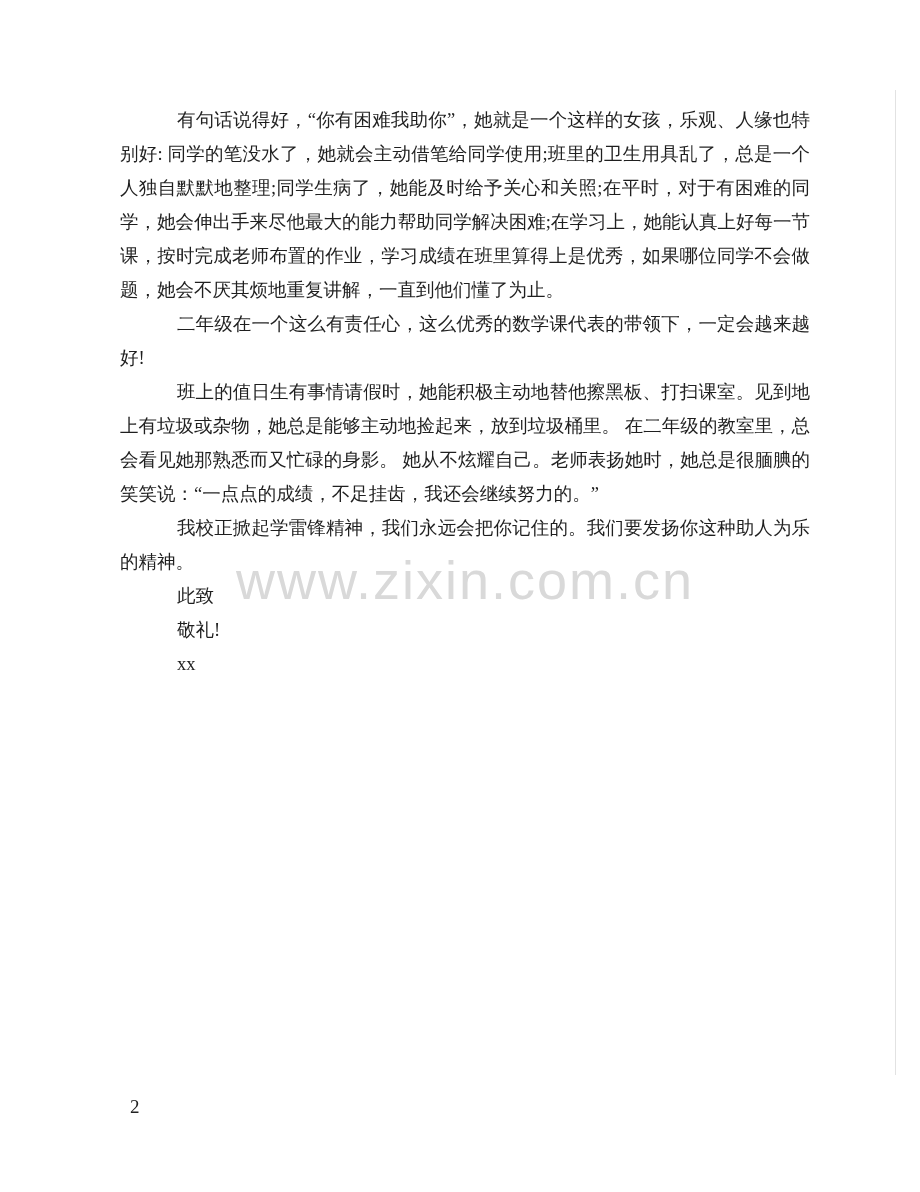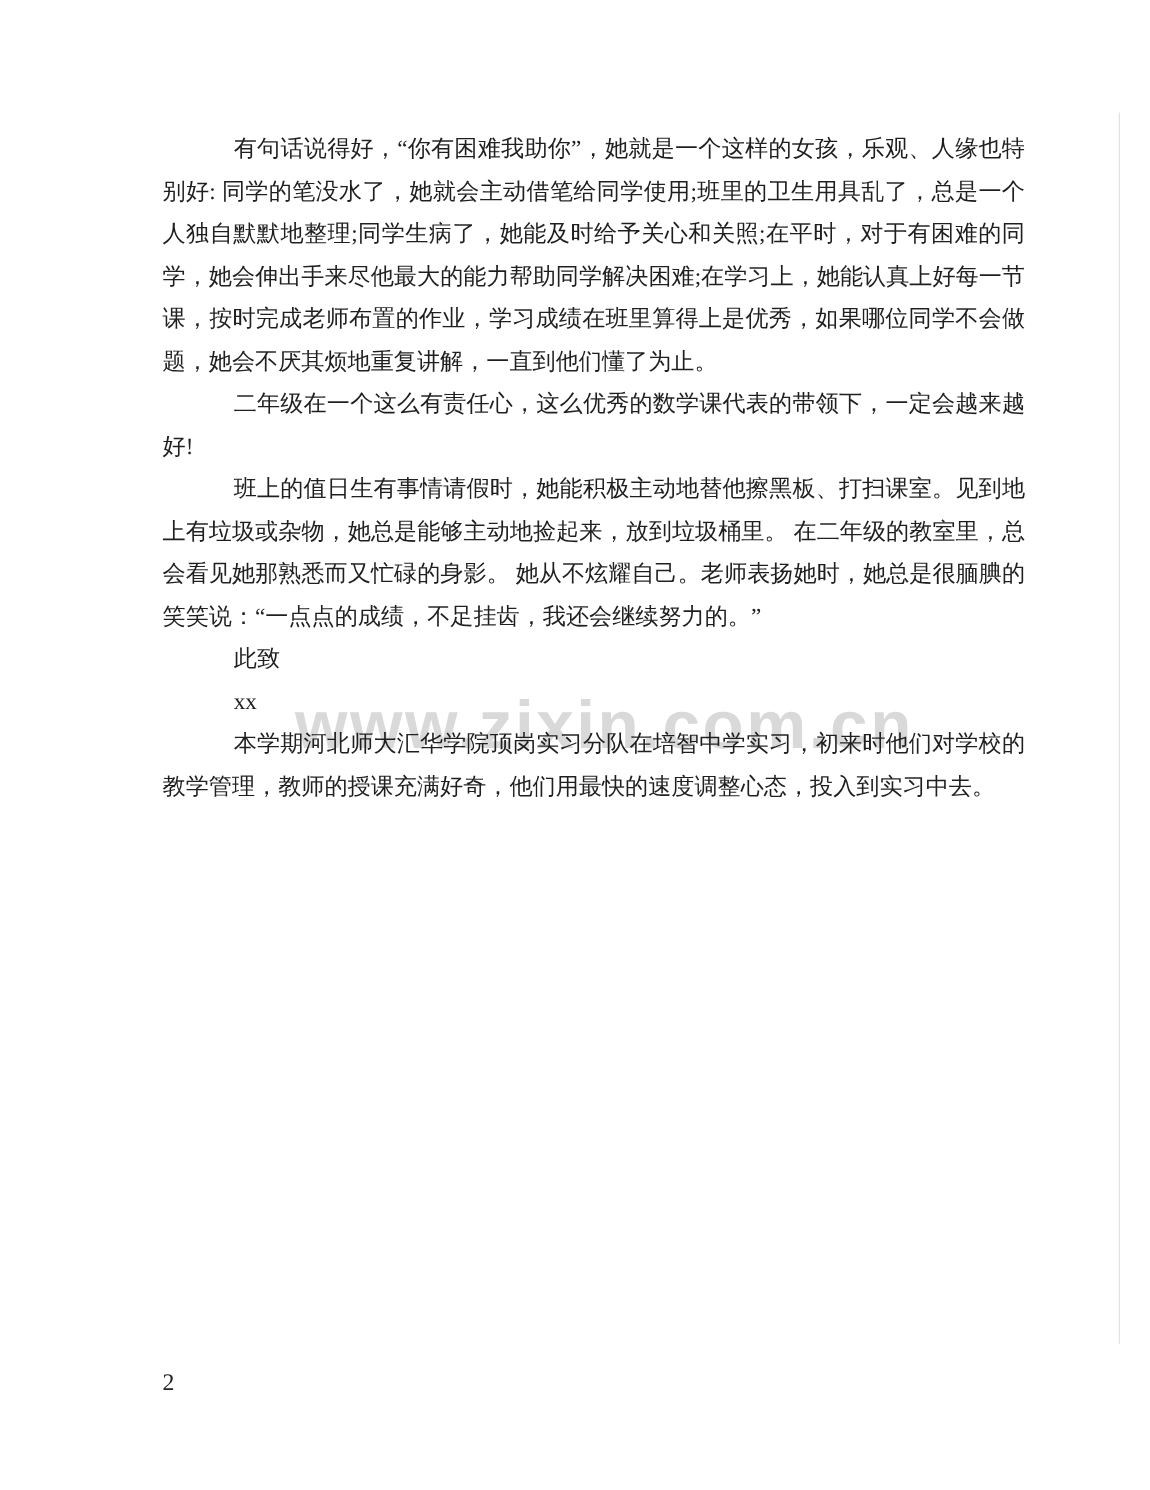--- a/index.html
+++ b/index.html
@@ -10,30 +10,30 @@
     background: #ffffff;
     overflow: hidden;
     font-family: "Liberation Serif", "DejaVu Serif", serif;
   }
   .watermark {
     position: absolute;
     left: 236px;
     top: 549px;
     font-family: "Liberation Sans", "DejaVu Sans", sans-serif;
     font-size: 54px;
-    font-weight: 700;
+    font-weight: 400;
     color: #d9d9d9;
     letter-spacing: 2px;
     white-space: nowrap;
     z-index: 1;
     user-select: none;
   }
   .content {
     position: absolute;
-    left: 130px;
+    left: 120px;
     top: 103px;
     width: 690px;
     color: #1f1f1f;
     font-size: 18.5px;
     line-height: 34px;
     text-align: justify;
     z-index: 2;
   }
   .para { margin: 0; text-indent: 57px; }
   .para.heading { text-indent: 23px; }
@@ -60,22 +60,23 @@
 <body>
 
 <div class="page">
 
   <div class="watermark">www.zixin.com.cn</div>
 
   <div class="content">
     <p class="para">有句话说得好，“你有困难我助你”，她就是一个这样的女孩，乐观、人缘也特别好: 同学的笔没水了，她就会主动借笔给同学使用;班里的卫生用具乱了，总是一个人独自默默地整理;同学生病了，她能及时给予关心和关照;在平时，对于有困难的同学，她会伸出手来尽他最大的能力帮助同学解决困难;在学习上，她能认真上好每一节课，按时完成老师布置的作业，学习成绩在班里算得上是优秀，如果哪位同学不会做题，她会不厌其烦地重复讲解，一直到他们懂了为止。</p>
     <p class="para">二年级在一个这么有责任心，这么优秀的数学课代表的带领下，一定会越来越好!</p>
     <p class="para">班上的值日生有事情请假时，她能积极主动地替他擦黑板、打扫课室。见到地上有垃圾或杂物，她总是能够主动地捡起来，放到垃圾桶里。 在二年级的教室里，总会看见她那熟悉而又忙碌的身影。 她从不炫耀自己。老师表扬她时，她总是很腼腆的笑笑说：“一点点的成绩，不足挂齿，我还会继续努力的。”</p>
+    <p class="para">我校正掀起学雷锋精神，我们永远会把你记住的。我们要发扬你这种助人为乐的精神。</p>
     <p class="para closing">此致</p>
+    <p class="para closing">敬礼!</p>
     <p class="para closing">xx</p>
-    <p class="para">本学期河北师大汇华学院顶岗实习分队在培智中学实习，初来时他们对学校的教学管理，教师的授课充满好奇，他们用最快的速度调整心态，投入到实习中去。</p>
   </div>
 
   <div class="artifact-line"></div>
 
   <div class="page-number">2</div>
 
 </div>
 
 </body></html>

